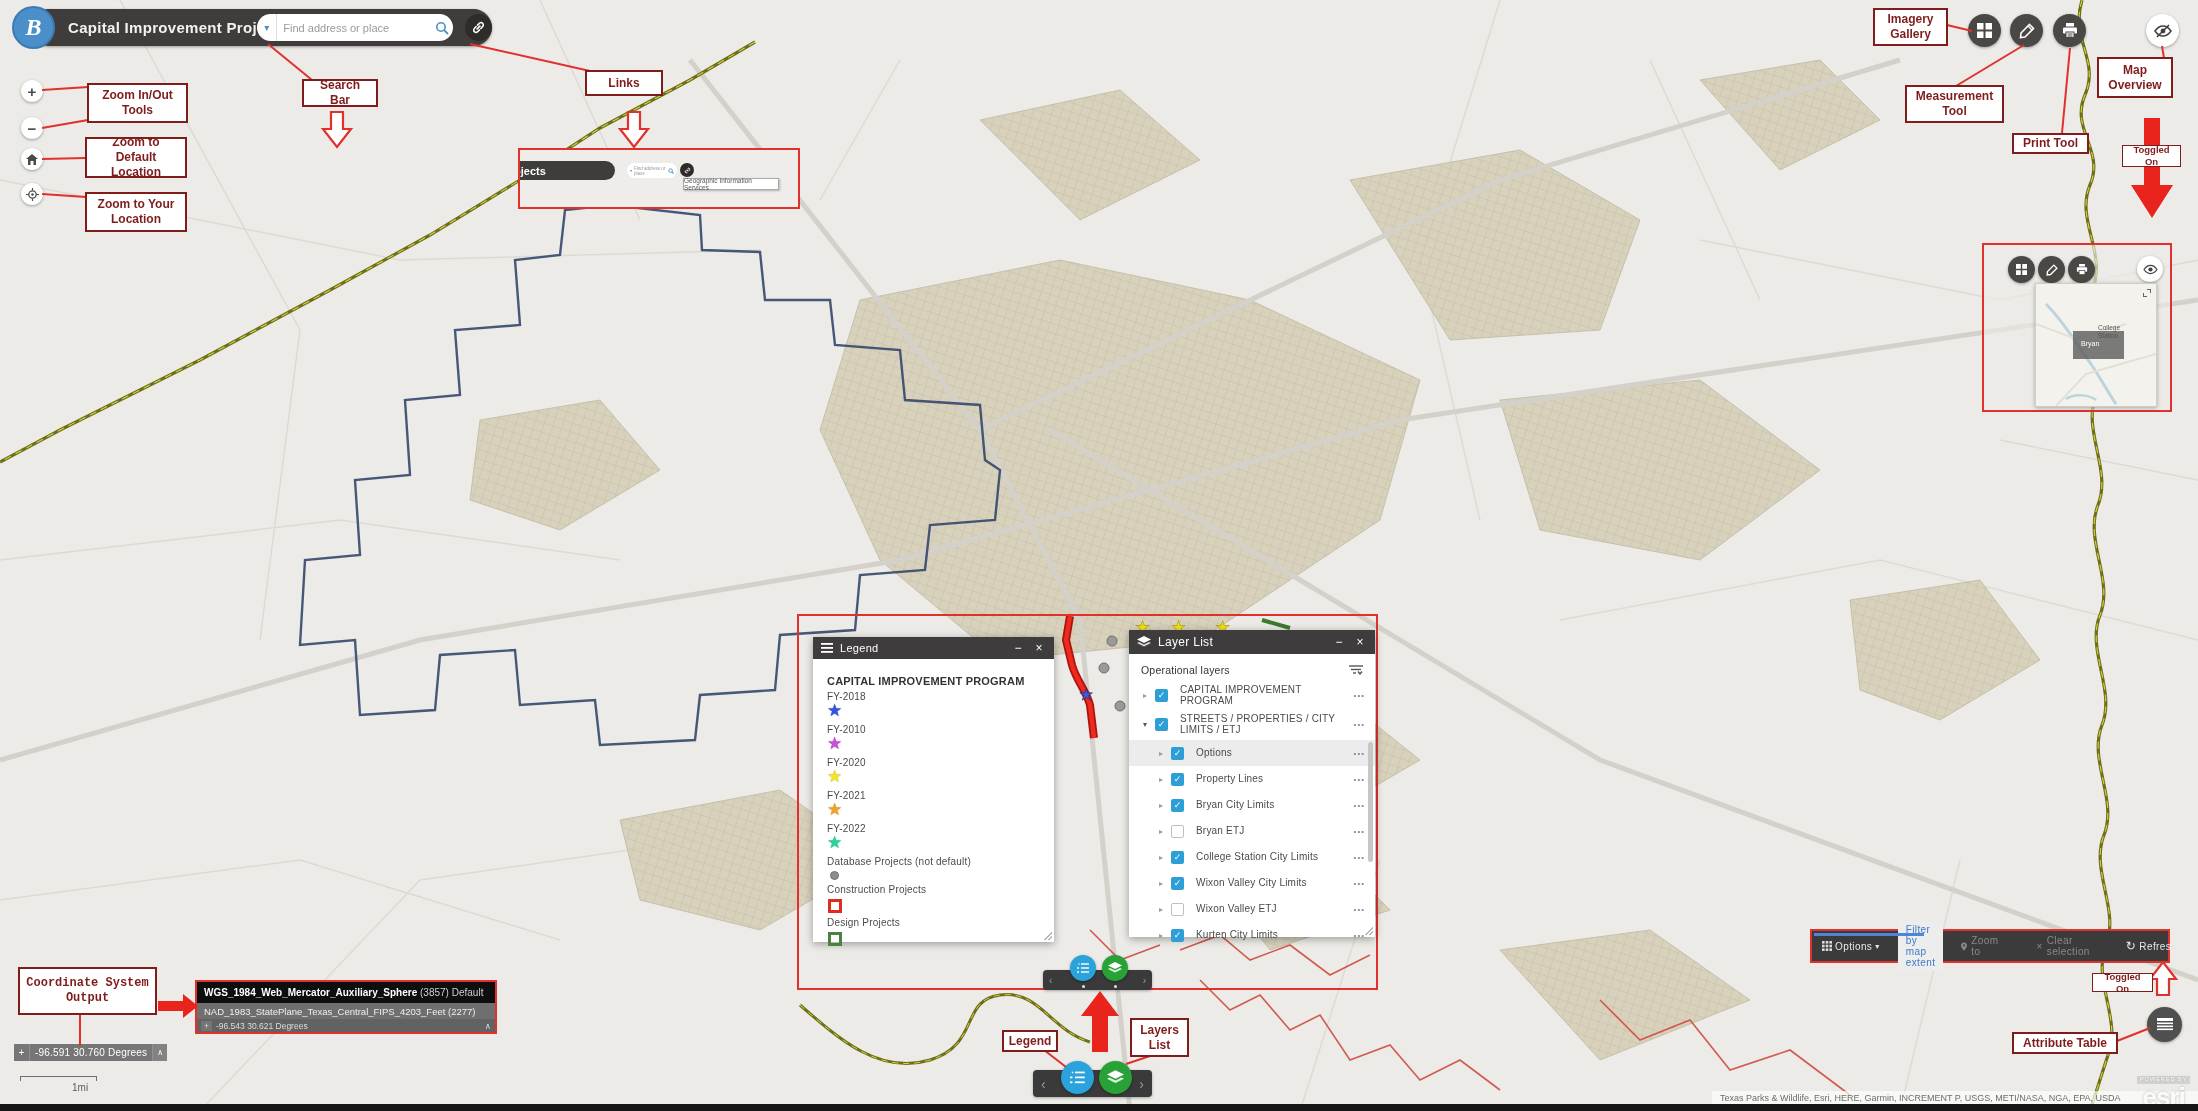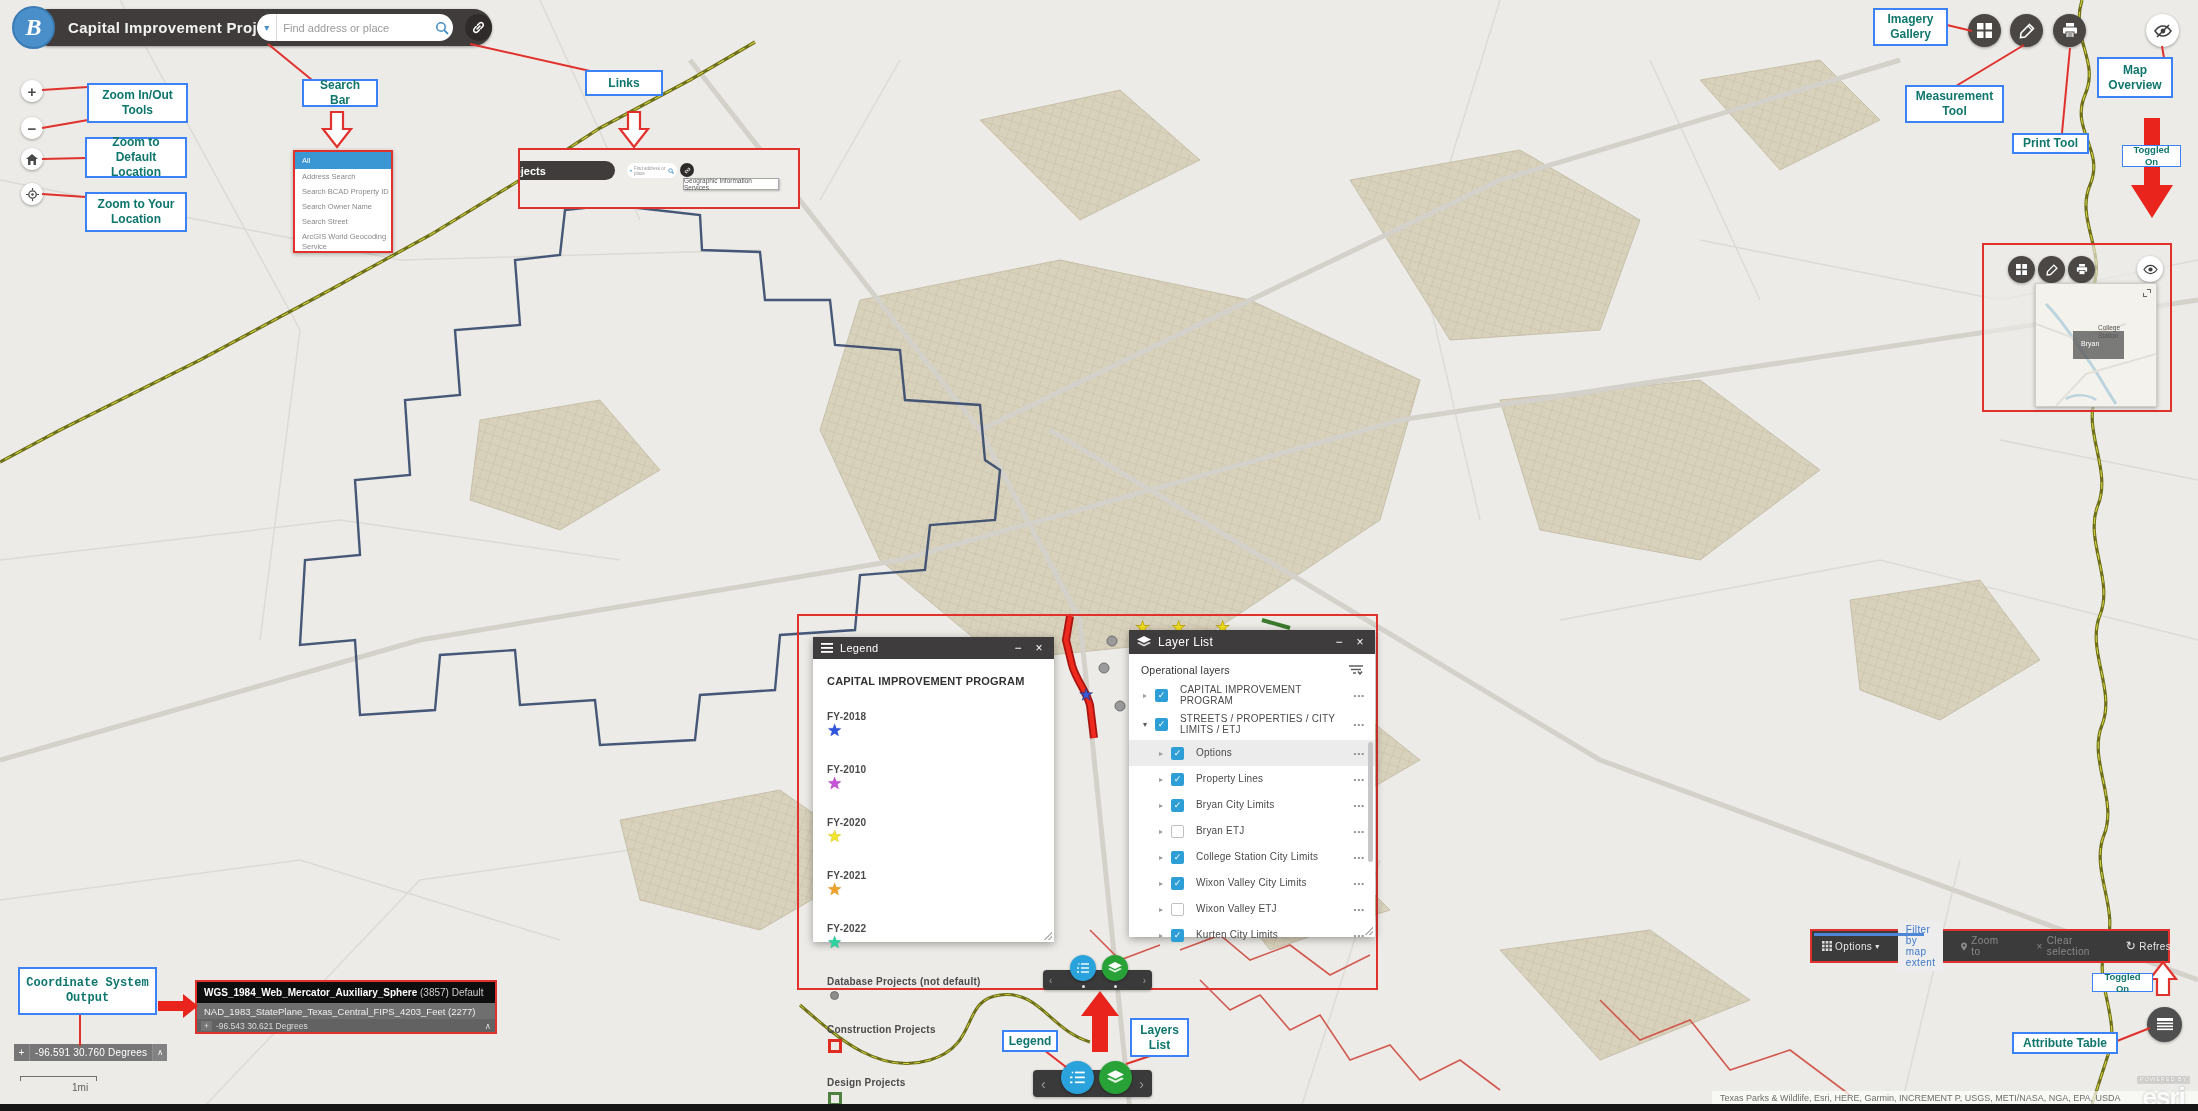--- a/index.html
+++ b/index.html
@@ -30,21 +30,21 @@
             display:flex;align-items:center;justify-content:center;}
 
   
   .rnd{border-radius:50%;display:flex;align-items:center;justify-content:center;box-shadow:0 1px 3px rgba(0,0,0,.35);}
   .rnd.white{background:#fff;color:#4a4a4a;}
   .rnd.dark{background:#4a4745;color:#fff;}
   .zoombtn{width:22px;height:22px;font-size:15px;font-weight:bold;z-index:30;}
   .toolbtn{width:33px;height:33px;z-index:30;}
 
   
-  .callout{position:absolute;background:#fff;border:2px solid #3b82f6;color:#0f766e;font-weight:bold;
+  .callout{position:absolute;background:#fff;border:2px solid #7f1d1d;color:#7f1d1d;font-weight:bold;
            font-size:12px;line-height:1.25;display:flex;align-items:center;justify-content:center;text-align:center;
            z-index:45;padding:2px 5px;}
   .callout.small{font-size:9.5px;border-width:1.5px;}
   .note{font-size:12px;line-height:1.55;padding:6px 10px;border-width:1.5px;}
 
   
   #overlay{position:absolute;left:0;top:0;z-index:40;pointer-events:none;}
 
   
   .inset{position:absolute;border:2px solid #e0312c;z-index:20;}
@@ -81,21 +81,21 @@
   .win{position:absolute;background:#fff;box-shadow:0 2px 8px rgba(0,0,0,.35);z-index:21;}
   .titlebar{height:22px;background:#3e3c3c;color:#fff;display:flex;align-items:center;padding:0 8px;gap:7px;}
   .titlebar .t{font-size:11px;letter-spacing:.3px;flex:1;}
   .tb-btn{color:#fff;font-size:12px;width:14px;text-align:center;cursor:pointer;}
   .resize-corner{position:absolute;right:2px;bottom:2px;width:8px;height:8px;
      background:linear-gradient(135deg,transparent 50%,#b5b5b5 50%,#b5b5b5 60%,#fff 60%,#fff 75%,#b5b5b5 75%,#b5b5b5 85%,#fff 85%);}
 
   
   .lg-body{padding:10px 0 0 14px;}
   .lg-head{font-size:11px;font-weight:bold;color:#333;letter-spacing:.2px;margin:6px 0 2px;}
-  .lg-label{font-size:10px;color:#4a4a4a;margin-top:24px;letter-spacing:.2px;font-weight:bold;}
+  .lg-label{font-size:10px;color:#4a4a4a;margin-top:4px;letter-spacing:.2px;}
   .lg-star{font-size:17px;line-height:15px;display:inline-block;margin-top:1px;}
   .lg-dot{width:9px;height:9px;border-radius:50%;background:#8c8c8c;border:1px solid #707070;margin:4px 0 0 3px;}
   .lg-sq{width:14px;height:14px;border:3px solid;margin:4px 0 0 1px;}
 
   
   .ll-sec{display:flex;align-items:center;padding:10px 12px 6px;color:#333;font-size:10.5px;letter-spacing:.2px;}
   .ll-sec .sp{flex:1;}
   .llrow{display:flex;align-items:center;height:26px;padding:0 10px 0 14px;font-size:10px;color:#4a4a4a;letter-spacing:.2px;}
   .llrow.two{height:32px;}
   .llrow.sub{padding-left:30px;}
@@ -363,28 +363,20 @@
   <div class="callout" style="left:1905px;top:85px;width:99px;height:38px;">Measurement Tool</div>
   <div class="callout" style="left:2012px;top:133px;width:77px;height:21px;">Print Tool</div>
   <div class="callout" style="left:2097px;top:57px;width:76px;height:41px;">Map Overview</div>
   <div class="callout small" style="left:2122px;top:145px;width:59px;height:22px;">Toggled On</div>
   <div class="callout" style="left:18px;top:967px;width:139px;height:48px;font-family:Liberation Mono, monospace;">Coordinate System Output</div>
   <div class="callout" style="left:1002px;top:1030px;width:56px;height:22px;">Legend</div>
   <div class="callout" style="left:1130px;top:1018px;width:59px;height:39px;">Layers List</div>
   <div class="callout small" style="left:2092px;top:973px;width:61px;height:19px;">Toggled On</div>
   <div class="callout" style="left:2012px;top:1032px;width:106px;height:22px;">Attribute Table</div>
 
-  <div class="inset dd" style="left:293px;top:150px;width:100px;height:103px;">
-    <div class="dd-item sel">All</div>
-    <div class="dd-item">Address Search</div>
-    <div class="dd-item">Search BCAD Property ID</div>
-    <div class="dd-item">Search Owner Name</div>
-    <div class="dd-item">Search Street</div>
-    <div class="dd-item" style="line-height:1.3;">ArcGIS World Geocoding Service</div>
-  </div>
 
   <div class="inset links-inset" style="left:518px;top:148px;width:282px;height:61px;overflow:hidden;">
     <div class="mini-header">
         <span>ojects</span>
       </div>
     <div class="mini-pill">
       <span style="color:#4a90c4;font-size:4px;">▾</span>
       <span style="flex:1;">Find address or place</span>
       <svg width="6" height="6" viewBox="0 0 14 14">
           <circle cx="6" cy="6" r="4.2" fill="none" stroke="#4a90c4" stroke-width="2"></circle>

